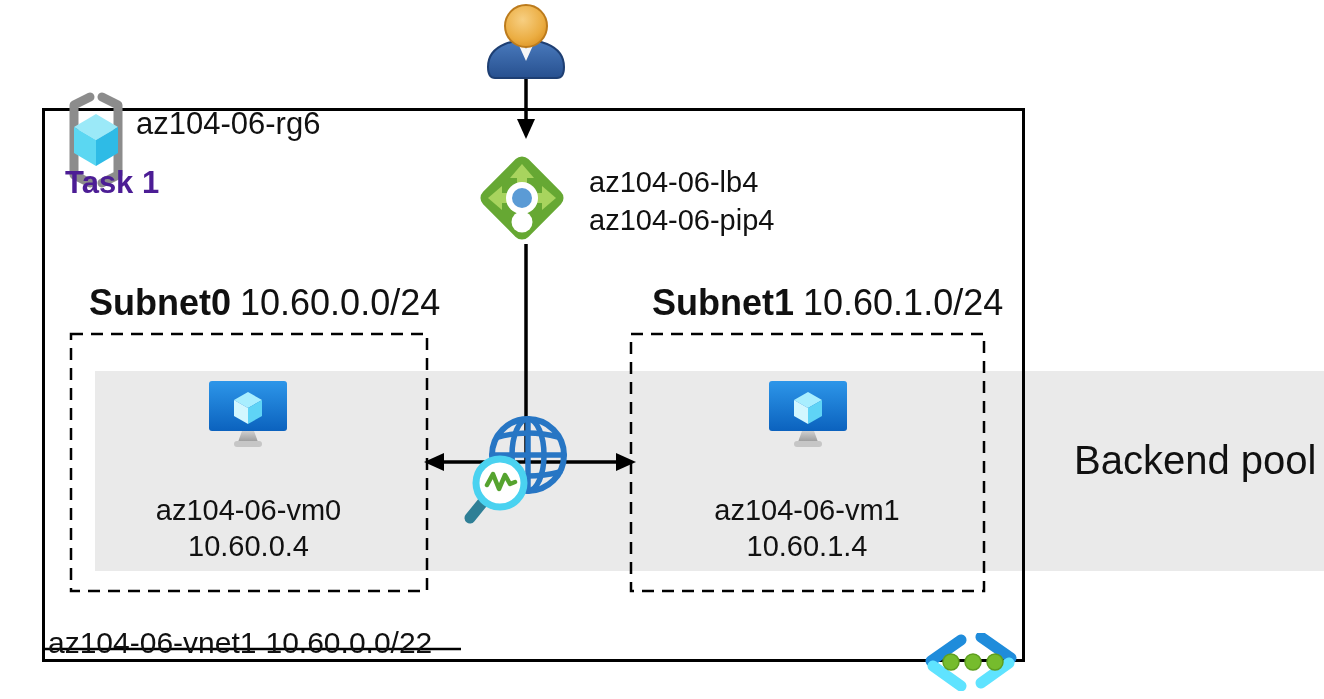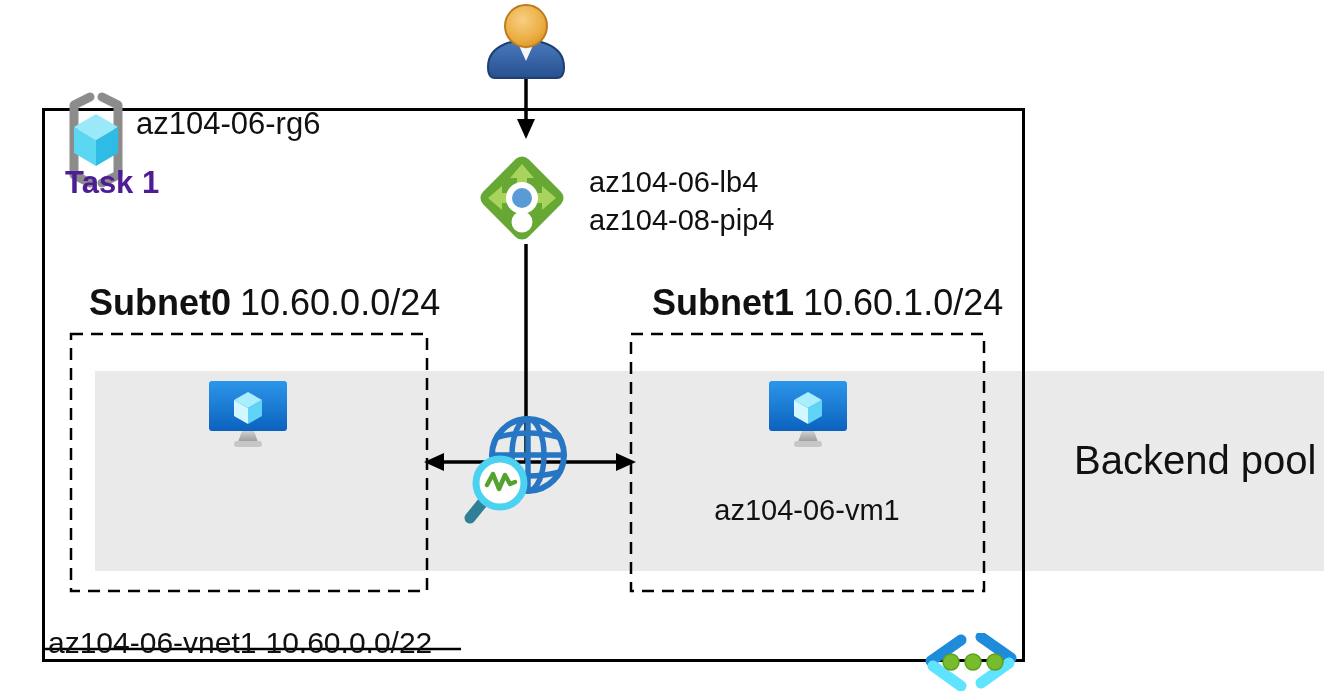--- a/index.html
+++ b/index.html
@@ -96,21 +96,21 @@
         <rect x="51" y="41" width="15" height="10"></rect>
     </g>
     <rect x="41.5" y="50" width="9" height="20" fill="#fff"></rect>
     <circle cx="46" cy="70" r="10.5" fill="#fff"></circle>
     <circle cx="46" cy="46" r="16" fill="#fff"></circle>
     <circle cx="46" cy="46" r="10" fill="#5B9BD5"></circle>
   </svg>
 
   <div class="abs lb-labels">
     <div class="txt">az104-06-lb4</div>
-    <div class="txt">az104-08-pip4</div>
+    <div class="txt">az104-06-pip4</div>
   </div>
 
   <div class="abs txt subnet-label subnet0-label">
     <span class="sn">Subnet0</span><span class="cidr">10.60.0.0/24</span>
   </div>
   <div class="abs txt subnet-label subnet1-label">
     <span class="sn">Subnet1</span><span class="cidr">10.60.1.0/24</span>
   </div>
 
   <svg class="abs icon" style="left:175px;top:379px" width="82" height="70" viewBox="0 0 82 70">
@@ -147,22 +147,27 @@
     <rect x="2" y="2" width="78" height="50" rx="3" fill="url(#scr1)"></rect>
     <g>
       <polygon points="41,13 55,21 41,29 27,21" fill="#A8EEFF"></polygon>
       <polygon points="27,21 41,29 41,45 27,37" fill="#D2F7FF"></polygon>
       <polygon points="55,21 41,29 41,45 55,37" fill="#5FD4F6"></polygon>
     </g>
     <polygon points="35,52 47,52 51,63 31,63" fill="url(#std1)"></polygon>
     <rect x="27" y="62" width="28" height="6" rx="3" fill="#C6C6C6"></rect>
   </svg>
 
+  <div class="abs vm-label vm0-label">
+    <div class="txt">az104-06-vm0</div>
+    <div class="txt">10.60.0.4</div>
+  </div>
   <div class="abs vm-label vm1-label">
     <div class="txt">az104-06-vm1</div>
+    <div class="txt">10.60.1.4</div>
   </div>
 
   <svg class="abs icon" style="left:428px;top:410px" width="128" height="120" viewBox="0 0 128 120">
     <g fill="none" stroke="#2776C4" stroke-width="5.5" stroke-linecap="round">
       <circle cx="68" cy="45" r="36" stroke-width="6"></circle>
       <ellipse cx="68" cy="45" rx="16" ry="36"></ellipse>
       <line x1="68" y1="9" x2="68" y2="81"></line>
       <line x1="32" y1="45" x2="104" y2="45"></line>
       <path d="M38 27 Q68 19 98 27"></path>
       <path d="M36 62 Q68 70 100 62"></path>

